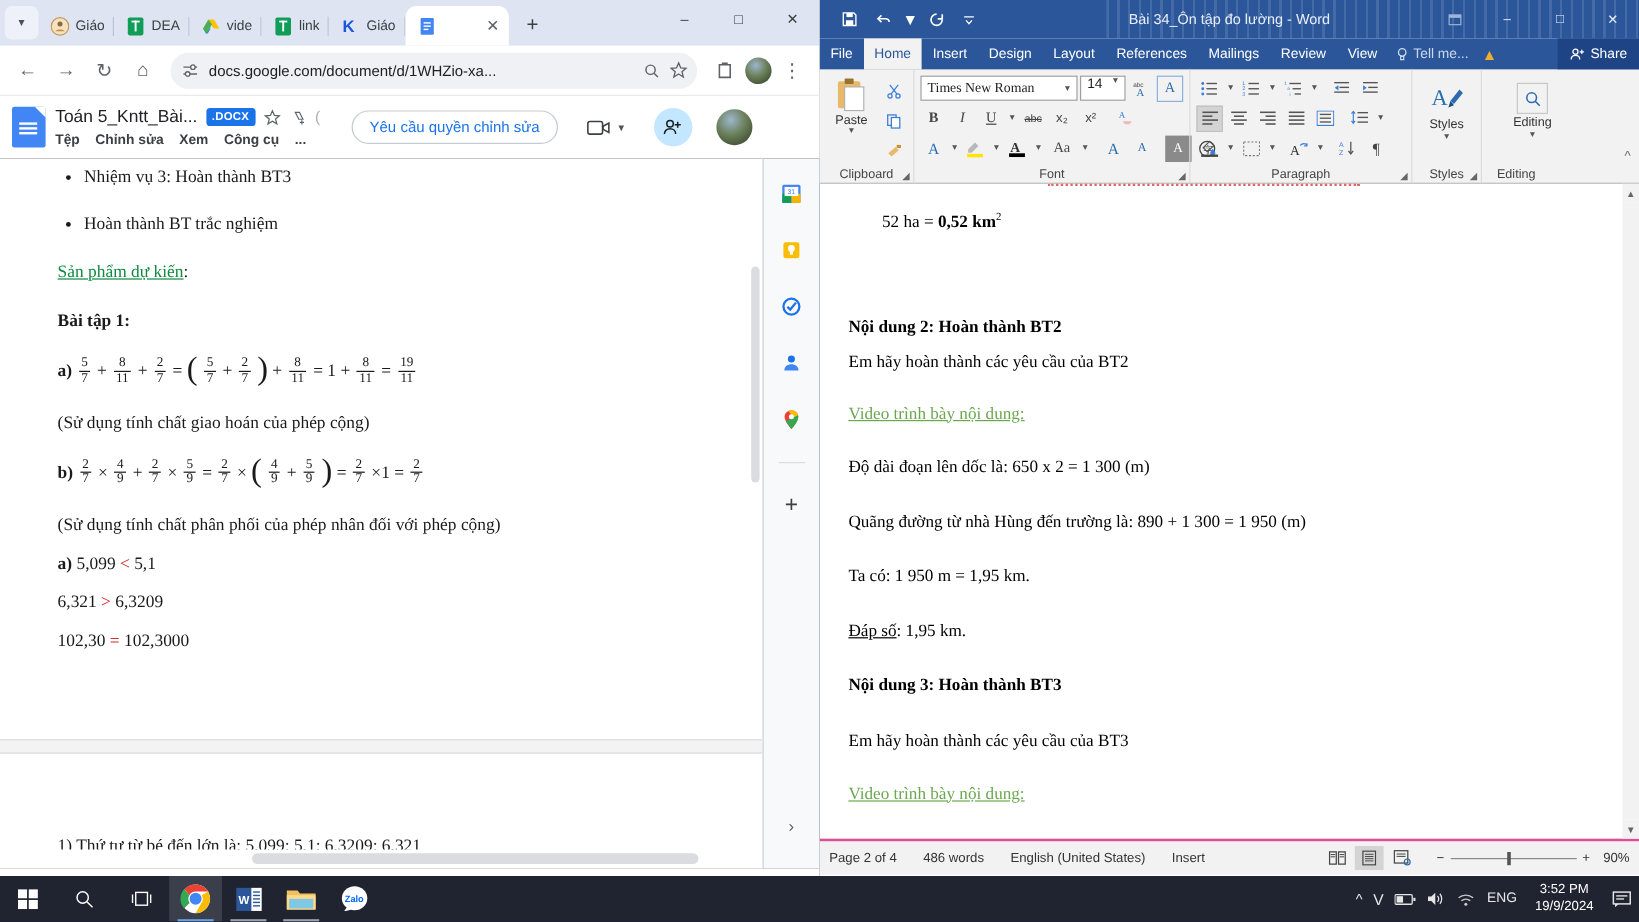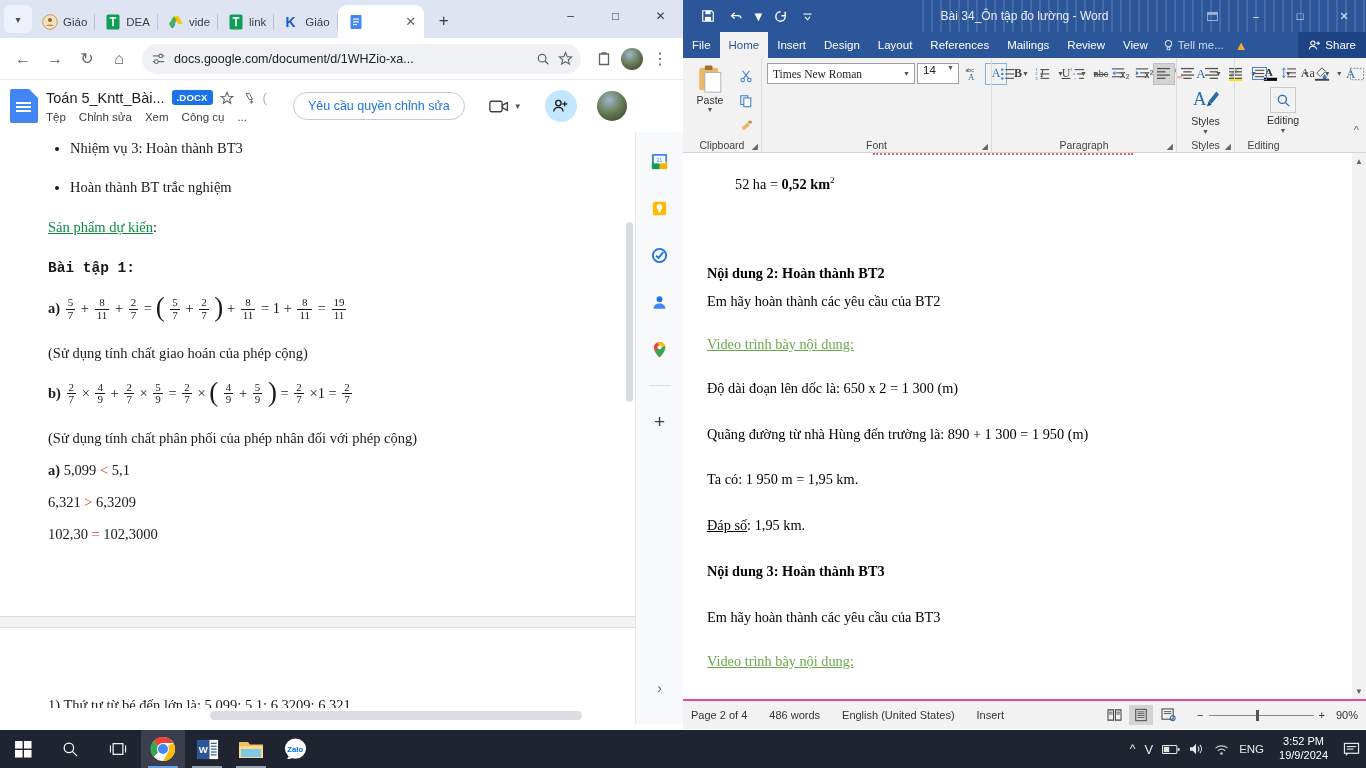--- a/index.html
+++ b/index.html
@@ -95,21 +95,21 @@
     content:""; position:absolute; left:6px; top:13px; width:15px; height:2px;
     background:#fff; box-shadow: 0 4px 0 #fff, 0 8px 0 #fff;
   }
   .doc-title-row { display: flex; align-items: center; gap: 7px; }
   .doc-title { font-size: 14.5px; color: #202124; white-space: nowrap; }
   .docx-badge {
     background: #1a73e8; color: #fff; font-size: 9.5px; font-weight: bold;
     padding: 2px 5px; border-radius: 3px; letter-spacing: .2px;
   }
   .hicon { color: #5f6368; font-size: 13px; display:flex; align-items:center; }
-  .doc-menu { display: flex; gap: 13px; font-size: 11.5px; color: #3c4043; margin-top: 2px; }
+  .doc-menu { display: flex; gap: 13px; font-size: 11.5px; color: #3c4043; margin-top: 2px; font-weight: bold; }
   .req-edit-btn {
     border: 1px solid #c5cbd4; border-radius: 16px; padding: 6px 14px;
     font-size: 12.5px; color: #1a73e8; white-space: nowrap;
   }
   .meet-btn { display:flex; align-items:center; gap:3px; color:#3c4043; }
   .share-circle {
     width: 32px; height: 32px; border-radius: 50%; background: #c2e7ff;
     display: flex; align-items: center; justify-content: center; color: #1a1c1e;
   }
   .avatar-lg {
@@ -208,21 +208,21 @@
   .warn-ico { color: #f0ad2e; font-size: 13px; display:flex; align-items:center; padding: 0 5px; }
   .share-btn {
     background: #1e4485; display: flex; align-items: center; gap: 4px;
     padding: 0 10px; font-size: 11.5px; color: #fff; margin-left: auto;
   }
 
   .ribbon {
     height: 95px; background: #f2f2f2; display: flex; position: relative;
     border-bottom: 1px solid #d4d4d4; font-size: 10px; color: #333;
   }
-  .rgroup { display: flex; flex-direction: row; position: relative; padding: 3px 5px 0 5px; }
+  .rgroup { display: flex; flex-direction: column; position: relative; padding: 3px 5px 0 5px; }
   .rgroup + .rgroup { border-left: 1px solid #dcdcdc; }
   .rgroup-label {
     position: absolute; bottom: 1px; left: 0; right: 0; text-align: center;
     font-size: 10.5px; color: #444;
   }
   .rgroup-launcher { position: absolute; bottom: 1px; right: 3px; font-size: 8px; color: #666; }
   .rrow { display: flex; align-items: center; gap: 2px; height: 25px; }
   .rbtn {
     min-width: 22px; height: 22px; display: flex; align-items: center; justify-content: center;
     font-size: 12px; color: #444;
@@ -463,21 +463,21 @@
     <div class="docs-body">
       <div class="doc-page">
         <div class="doc-content">
           <ul style="margin-top:4px;">
             <li class="bullet-li">Nhiệm vụ 3: Hoàn thành BT3</li>
             <li class="bullet-li">Hoàn thành BT trắc nghiệm</li>
           </ul>
           <p style="margin-bottom:22px;">
             <span class="green-link">Sản phẩm dự kiến</span><span>:</span>
           </p>
-          <p class="bold" style="margin-bottom:14px;font-family:Liberation Mono, monospace;">Bài tập 1:</p>
+          <p class="bold" style="margin-bottom:14px;">Bài tập 1:</p>
 
           <p style="margin-bottom:16px;">
             <span class="bold">a)</span>
             <span class="frac">
                 <span class="num">5</span>
                 <span class="den">7</span>
               </span>
             <span>+</span>
             <span class="frac">
                 <span class="num">8</span>

